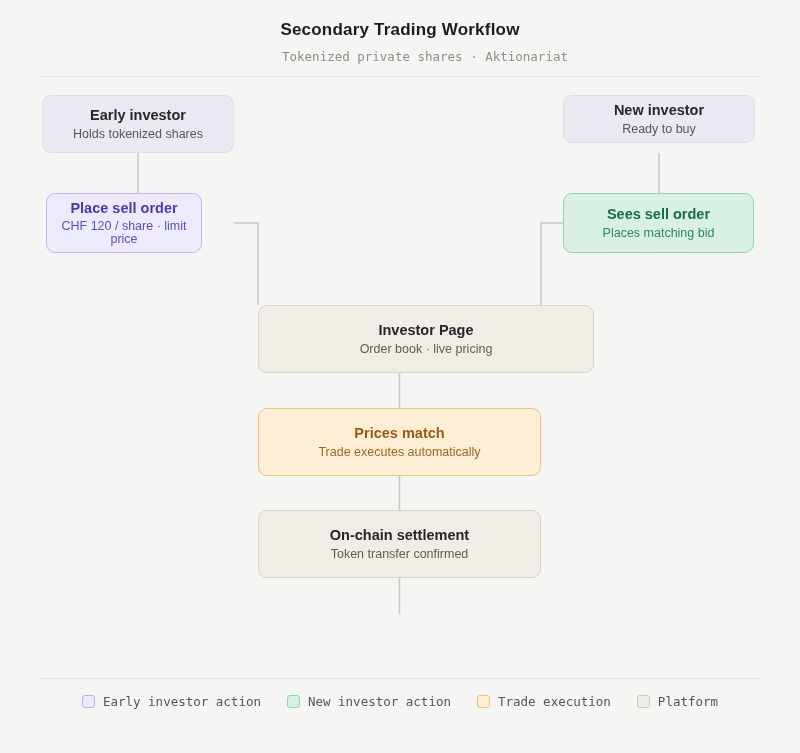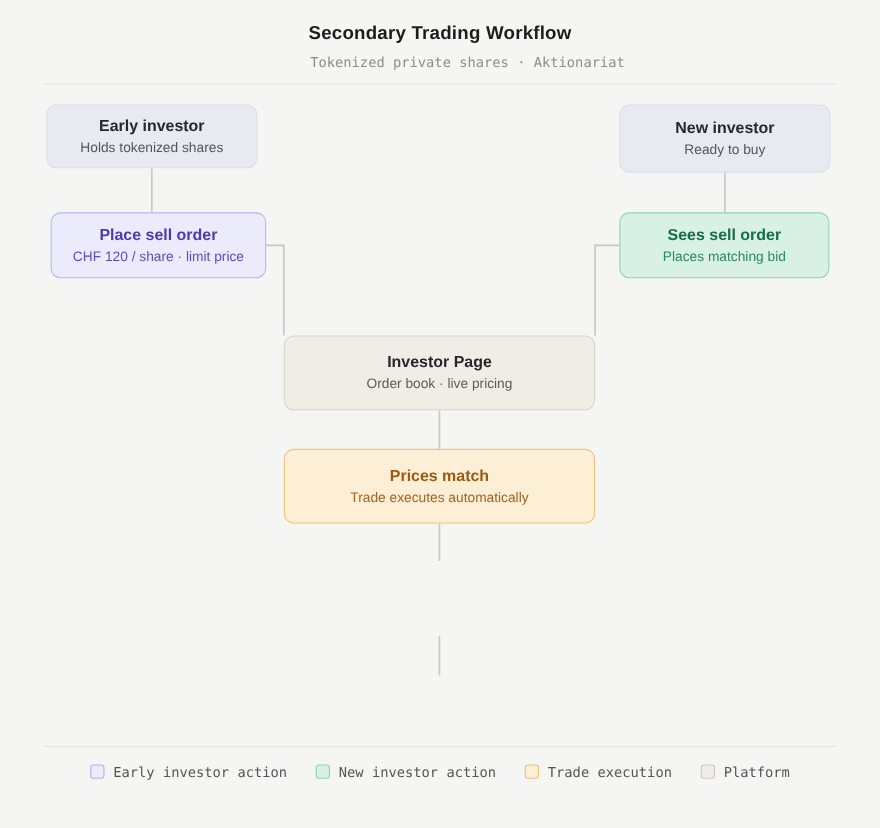--- a/index.html
+++ b/index.html
@@ -44,24 +44,24 @@
 
   .beige {background:#efede5; border-color:#d9d4c7;}
   .beige .t {color:#26262b;}
   .beige .s {color:#5d5d58;}
 
   .orange {background:#fdeed6; border-color:#efc37e;}
   .orange .t {color:#9c5a10;}
   .orange .s {color:#a3641f;}
 
   #n-early   {left:42px;  top:95px;  width:192px; height:58px;}
-  #n-new     {left:563px; top:95px;  width:192px; height:62px;}
-  #n-sell    {left:46px;  top:193px; width:196px; height:60px;}
+  #n-new     {left:563px; top:95px;  width:192px; height:48px;}
+  #n-sell    {left:46px;  top:193px; width:156px; height:60px;}
   #n-open    {left:563px; top:193px; width:191px; height:60px;}
-  #n-page    {left:258px; top:305px; width:283px; height:68px;}
+  #n-page    {left:258px; top:305px; width:336px; height:68px;}
   #n-match   {left:258px; top:408px; width:283px; height:68px;}
   #n-settle  {left:258px; top:510px; width:283px; height:68px;}
   #n-registry{left:258px; top:614px; width:283px; height:48px;}
 
   .legend {
     position:absolute; top:694px; left:0; width:100%;
     display:flex; justify-content:center; align-items:center; gap:26px;
   }
   .legend-item {display:flex; align-items:center; gap:8px;}
   .swatch {width:13px; height:13px; border-radius:3px; border:1px solid; box-sizing:border-box;}
@@ -117,20 +117,24 @@
   <div id="n-page" class="node beige">
     <div class="t">Investor Page</div>
     <div class="s">Order book · live pricing</div>
   </div>
 
   <div id="n-match" class="node orange">
     <div class="t">Prices match</div>
     <div class="s">Trade executes automatically</div>
   </div>
 
+  <div id="n-settle" class="node beige">
+    <div class="t">On-chain settlement</div>
+    <div class="s">Token transfer confirmed</div>
+  </div>
 
 
   <div class="divider bottom"></div>
 
   <div class="legend">
     <div class="legend-item">
       <span class="swatch purple-sw"></span>
       <span class="legend-label">Early investor action</span>
     </div>
     <div class="legend-item">

